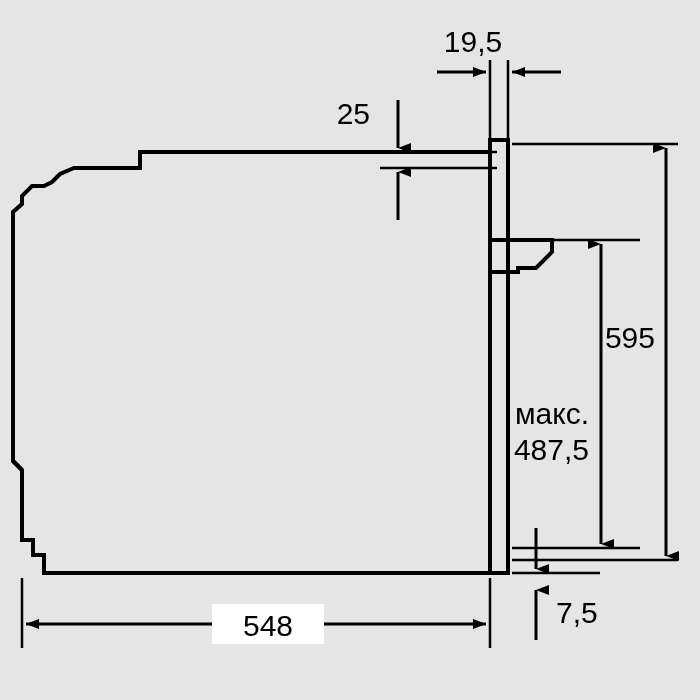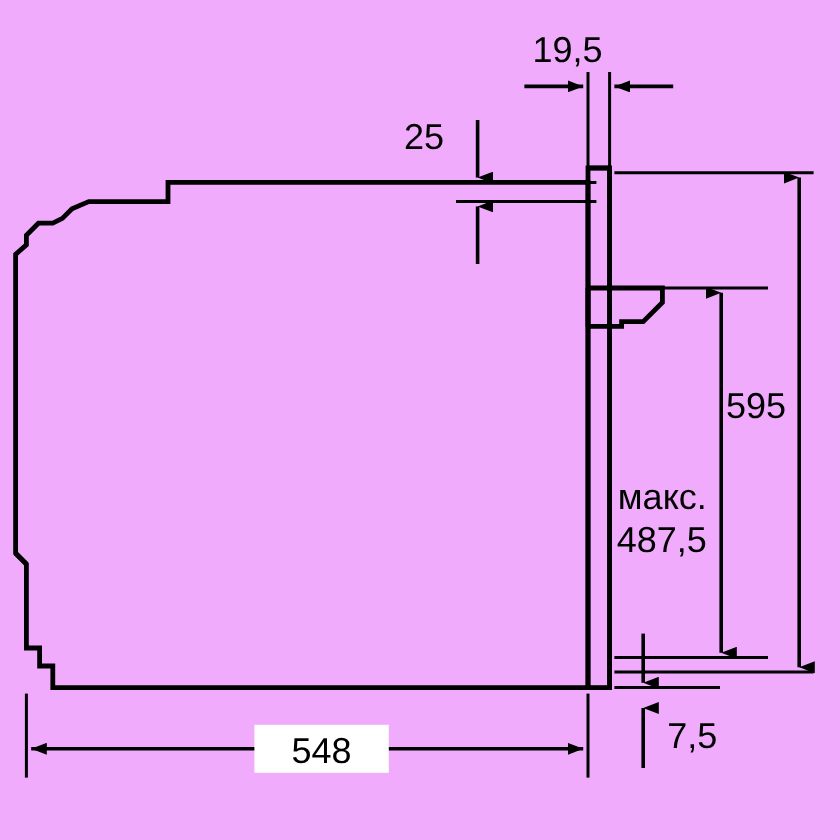--- a/index.html
+++ b/index.html
@@ -10,21 +10,21 @@
   body {
     width: 700px;
     height: 700px;
     font-family: "Liberation Sans", sans-serif;
     overflow: hidden;
   }
   #diagram-root {
     position: relative;
     width: 700px;
     height: 700px;
-    background: #f0abfc;
+    background: #e5e5e5;
   }
   svg.tech-drawing {
     display: block;
     width: 700px;
     height: 700px;
   }
   .dim-text {
     font-family: "Liberation Sans", sans-serif;
     font-size: 30px;
     fill: #000000;

